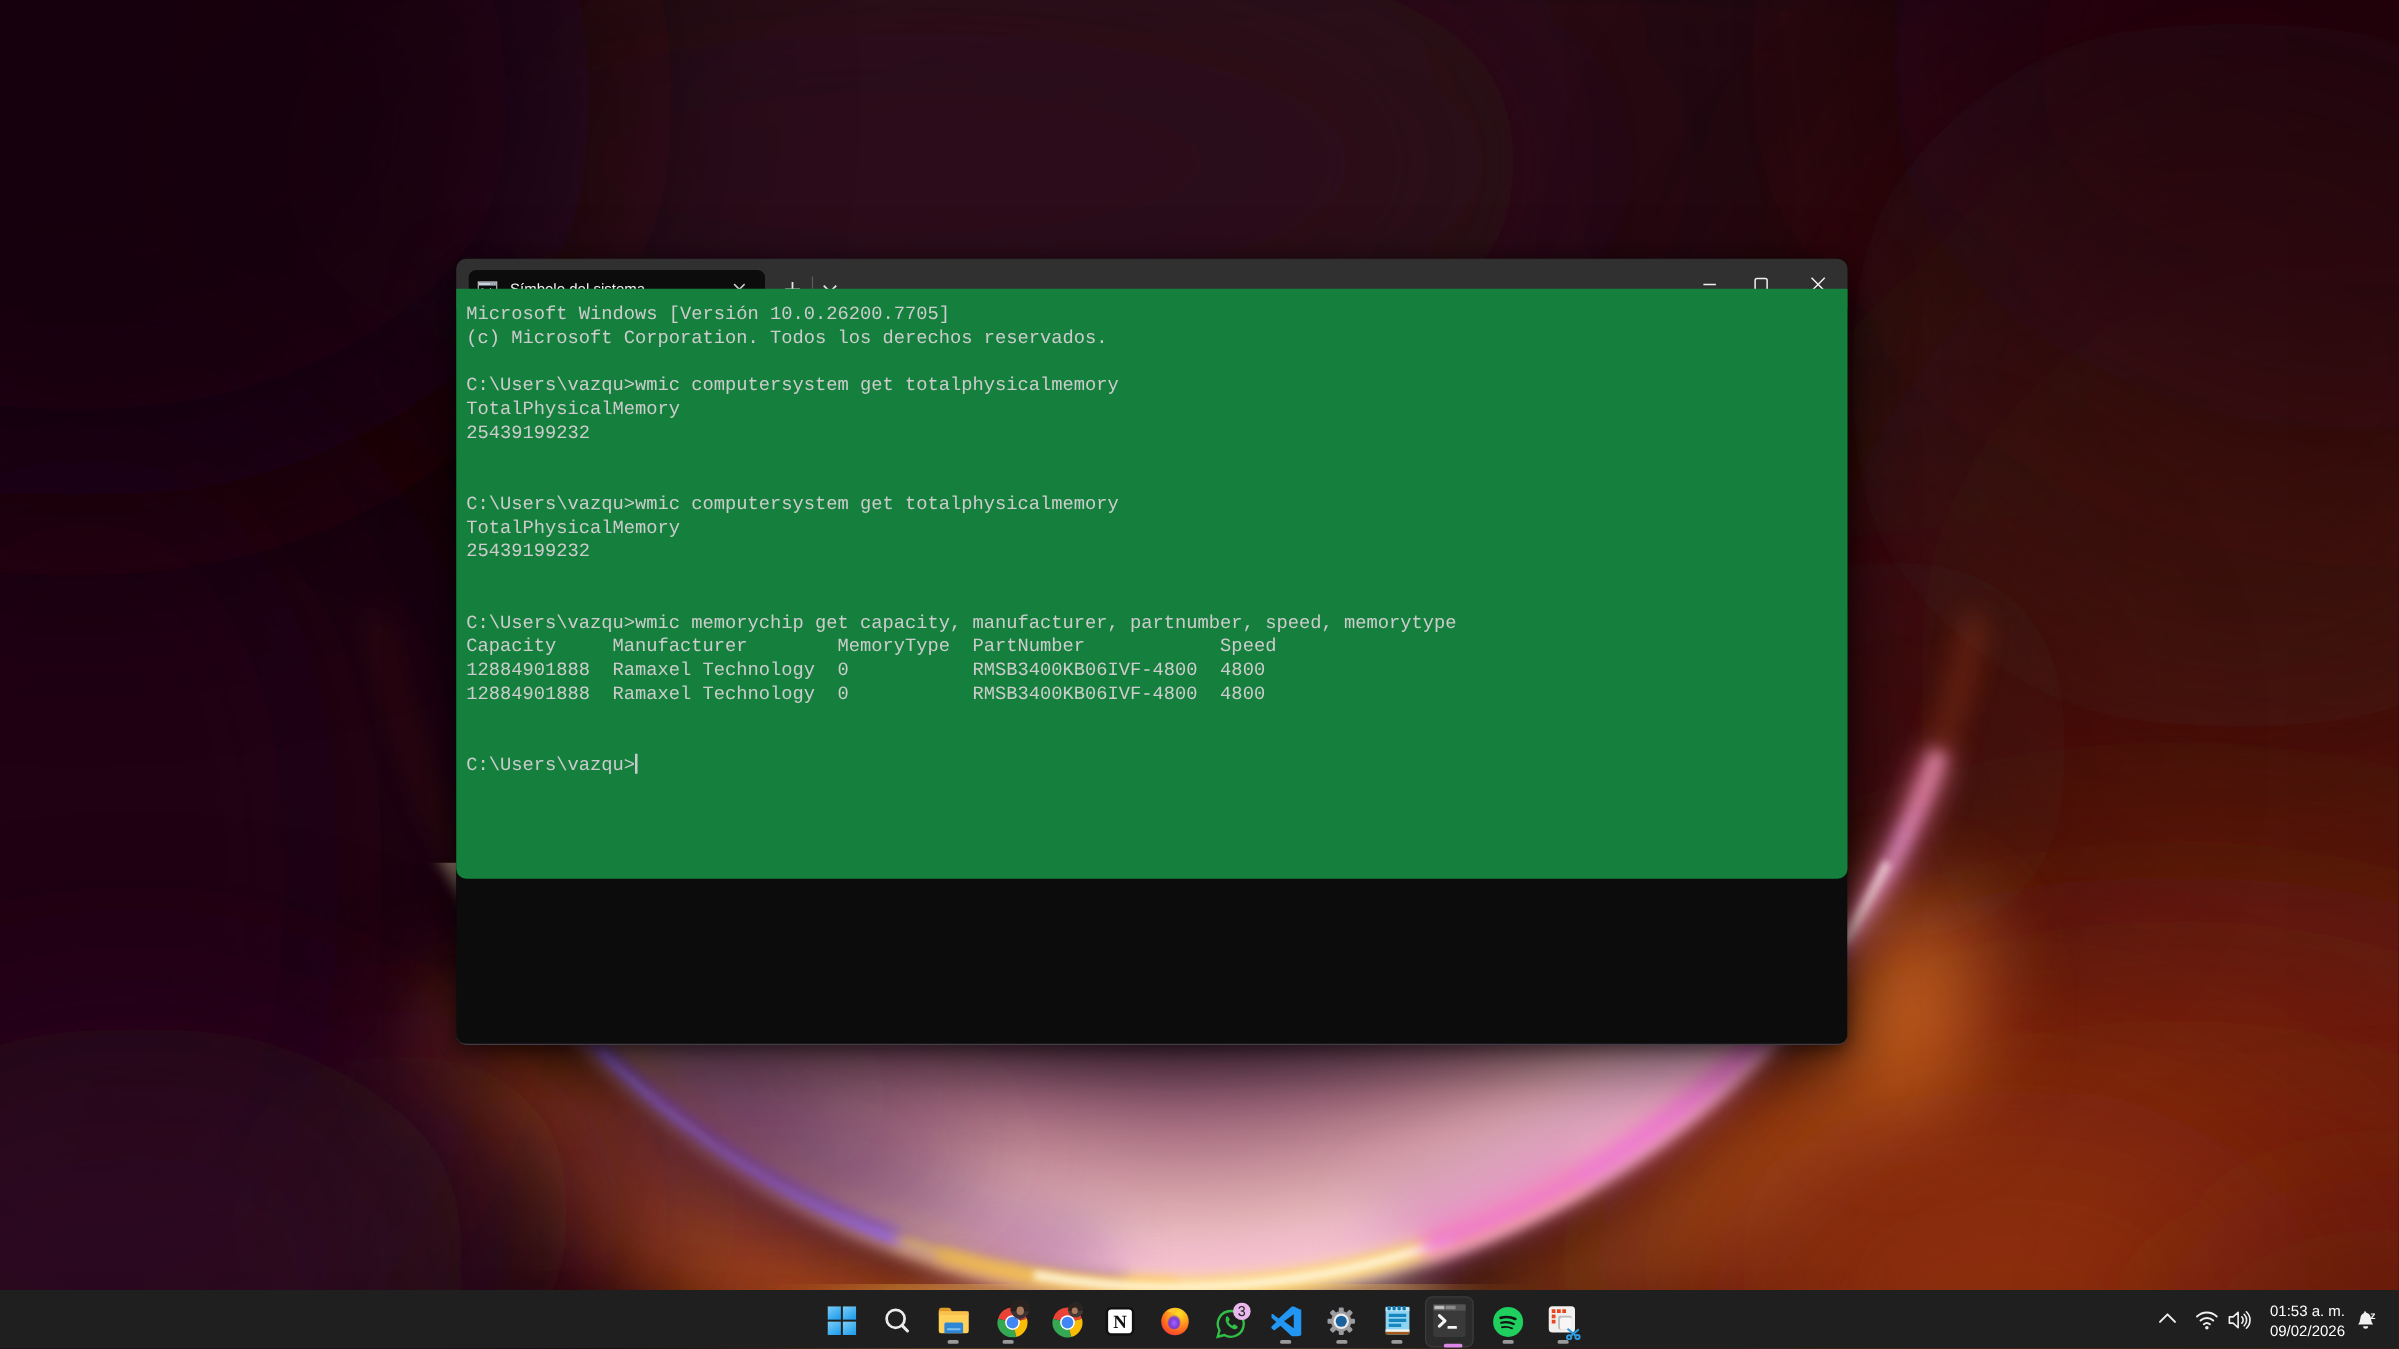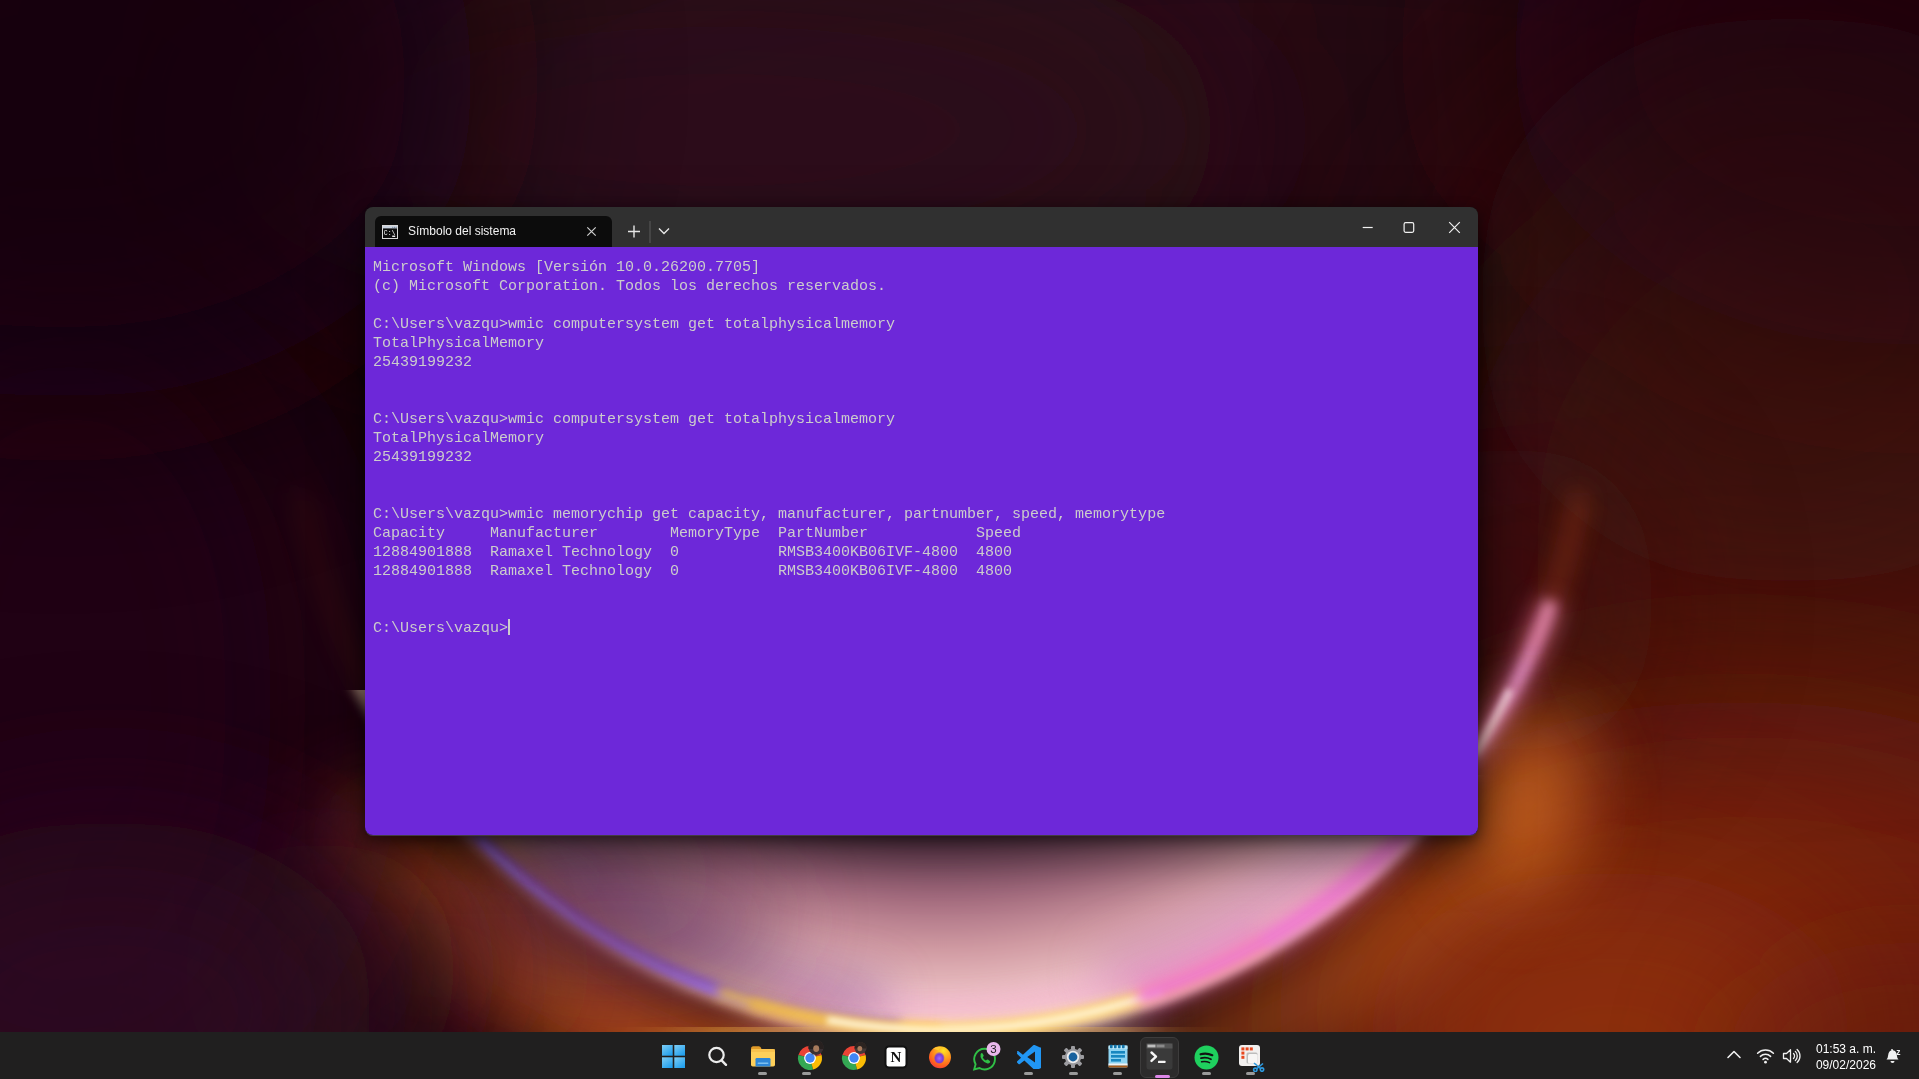--- a/index.html
+++ b/index.html
@@ -7,21 +7,21 @@
 #wall{position:absolute;left:0;top:0;}
 
 #win{position:absolute;left:365px;top:207px;width:1113px;height:628px;border-radius:8px;
   background:#0c0c0c;box-shadow:0 18px 50px rgba(0,0,0,.6),0 4px 14px rgba(0,0,0,.45);
   border-bottom:1px solid rgba(160,140,160,.38);}
 #titlebar{position:absolute;left:0;top:0;width:100%;height:40px;background:#303030;border-radius:8px 8px 0 0;}
 #tab{position:absolute;left:10px;top:9px;width:237px;height:31px;background:#0c0c0c;border-radius:6px 6px 0 0;}
 #tabicon{position:absolute;left:7px;top:9px;}
 #tabtitle{position:absolute;left:33px;top:0;height:31px;line-height:31px;font-size:12px;color:#f2f2f2;white-space:nowrap;}
 .tbtn{position:absolute;}
-#content{position:absolute;left:0;top:40px;width:100%;height:588px;background:#6d28d9;border-radius:0 0 8px 8px;}
+#content{position:absolute;left:0;top:24px;width:100%;height:472px;background:#15803d;border-radius:0 0 8px 8px;}
 #term{position:absolute;left:8px;top:11px;margin:0;font-family:"Liberation Mono",monospace;
   font-size:15px;line-height:19px;color:#cccccc;white-space:pre;}
 #cursor{display:inline-block;width:1.5px;height:16px;background:#cccccc;vertical-align:-3px;}
 
 #taskbar{position:absolute;left:0;top:1032px;width:1919px;height:47px;background:#201f1f;}
 .tb{position:absolute;top:0;}
 .ind{position:absolute;top:40px;width:9px;height:3px;border-radius:1.5px;background:#9a9a9a;}
 #tray{position:absolute;right:0;top:0;height:47px;}
 #clock{position:absolute;right:43px;top:9px;text-align:right;color:#ffffff;font-size:12px;line-height:16px;white-space:nowrap;}
 </style>

